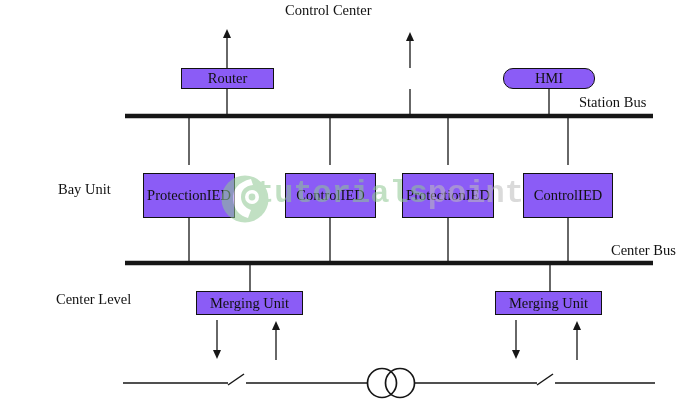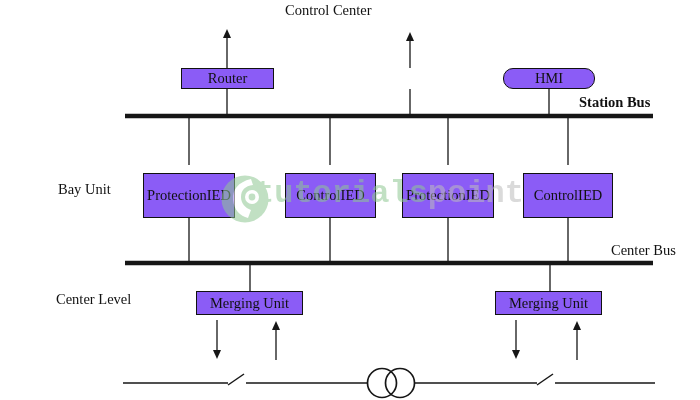--- a/index.html
+++ b/index.html
@@ -25,21 +25,21 @@
   .bx-pied2{left:402px;top:165px;width:92px;height:45px;}
   .bx-cied2{left:523px;top:165px;width:90px;height:45px;}
   
   .bx-mu1{left:196px;top:291px;width:107px;height:24px;}
   .bx-mu2{left:495px;top:291px;width:107px;height:24px;}
   
   .t-cc{left:285px;top:2px;}
   .t-station{left:55px;top:66px;}
   .t-bay{left:58px;top:181px;}
   .t-process{left:56px;top:291px;}
-  .t-sbus{left:579px;top:94px;font-weight:bold;}
+  .t-sbus{left:579px;top:94px;}
   .t-pbus{left:611px;top:242px;}
   
   .wm{position:absolute;left:220px;top:172px;width:290px;height:56px;opacity:.55;pointer-events:none;}
   .wm-text{
     position:absolute;left:35px;top:3px;
     font-family:Liberation Mono, monospace;font-weight:bold;
     font-size:32px;letter-spacing:0px;white-space:nowrap;
   }
   .wm-logo{position:absolute;left:0;top:0;}
 </style>

